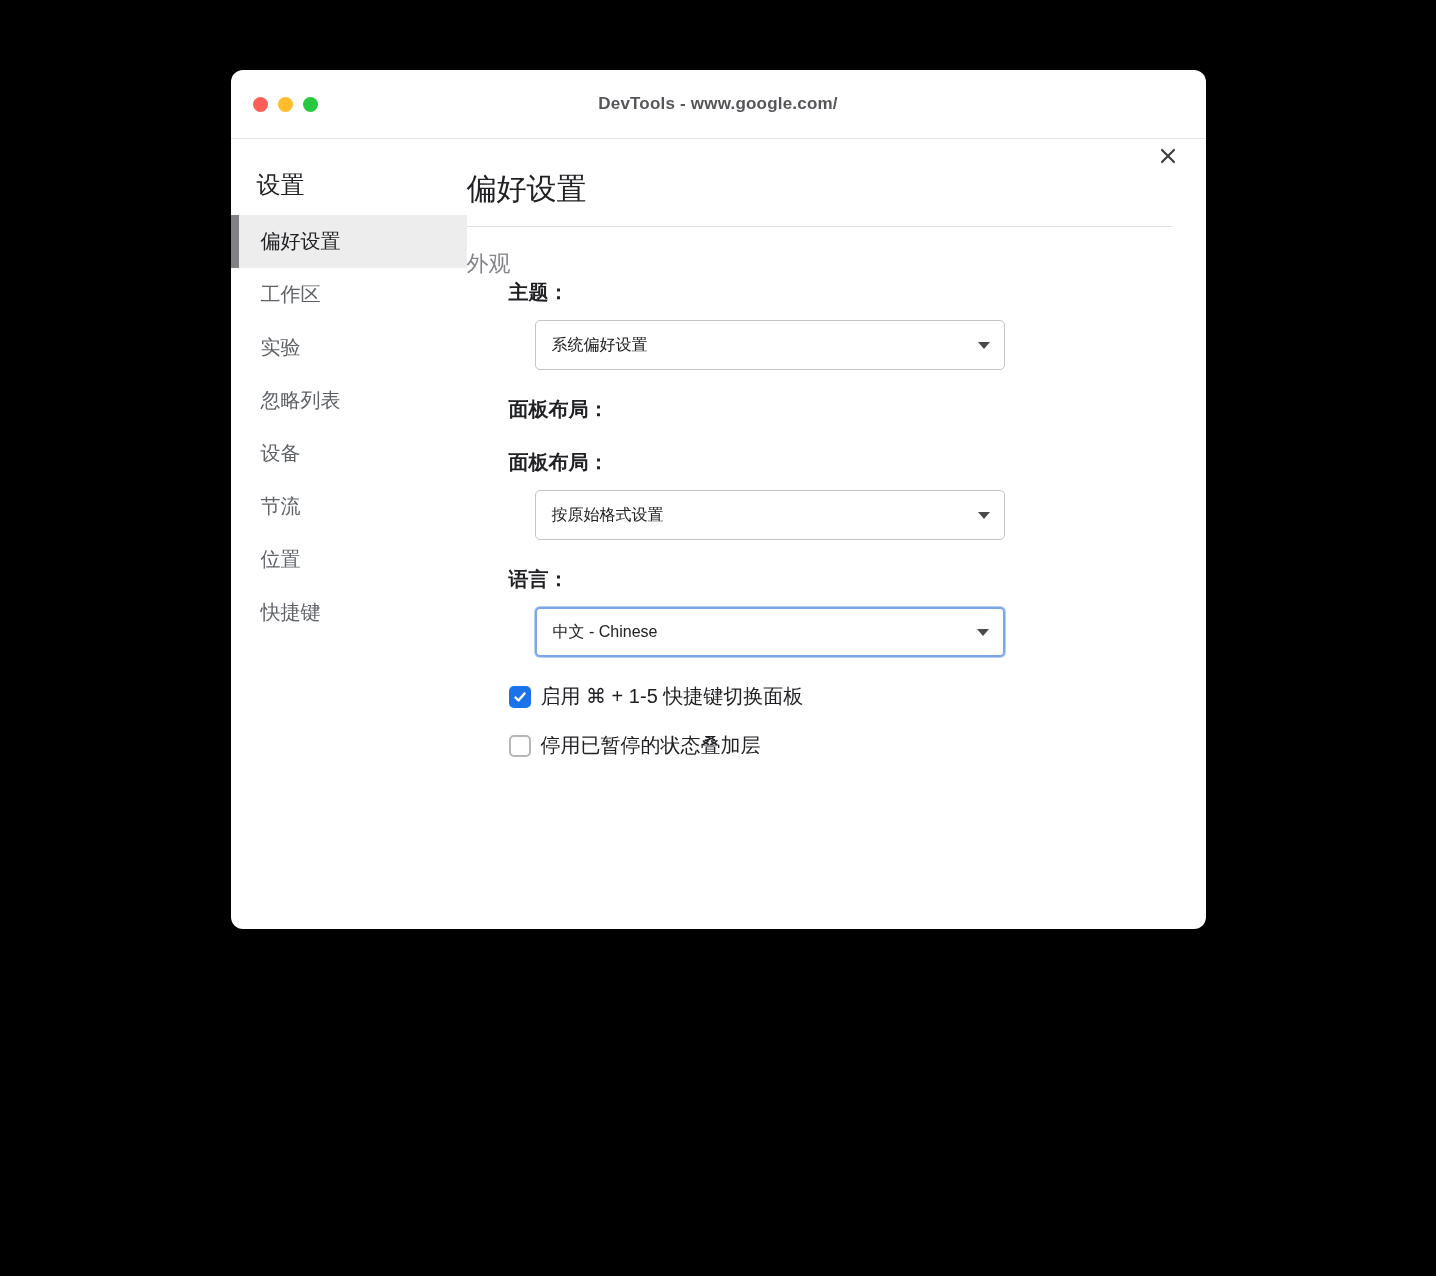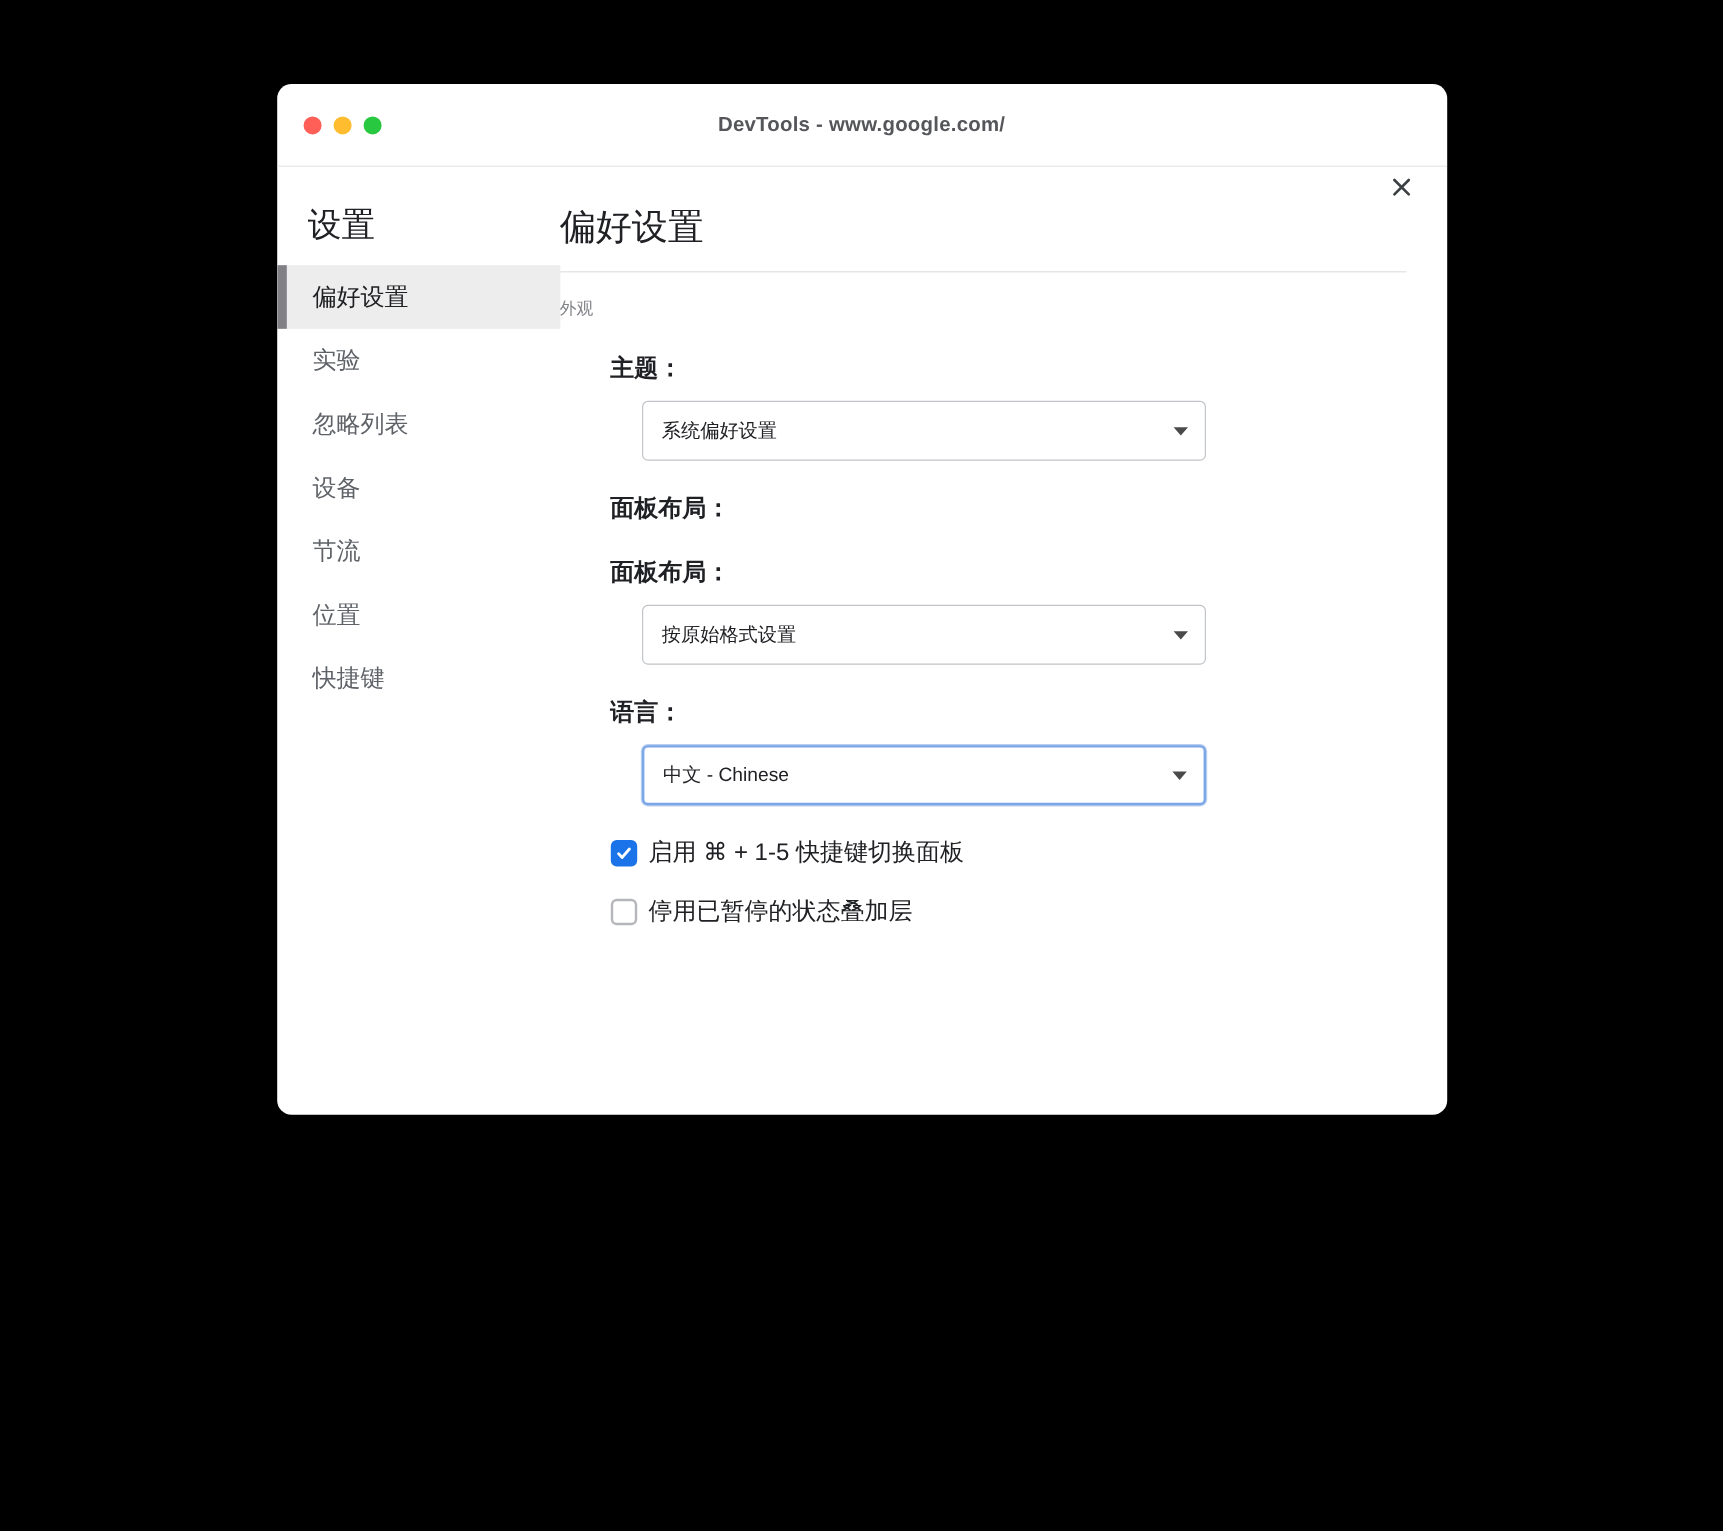--- a/index.html
+++ b/index.html
@@ -63,21 +63,21 @@
     .window-body {
       display: flex;
       min-height: 790px;
     }
     .sidebar {
       width: 236px;
       flex-shrink: 0;
       padding-top: 30px;
     }
     .sidebar-title {
-      font-size: 28px;
+      font-size: 24px;
       color: #202124;
       padding: 0 26px 14px 26px;
       font-weight: 400;
     }
     .sidebar-item {
       font-size: 20px;
       color: #5f6368;
       padding: 13px 0 13px 30px;
       cursor: pointer;
       position: relative;
@@ -99,23 +99,22 @@
       position: relative;
     }
     .page-title {
       font-size: 30px;
       color: #202124;
       padding-bottom: 16px;
       border-bottom: 1px solid #e0e0e0;
       margin-bottom: 22px;
     }
     .section-header {
-      font-size: 14px;
+      font-size: 22px;
       color: #838489;
-      margin-bottom: 26px;
     }
     .form-group { margin-left: 42px; margin-bottom: 26px; }
     .form-label {
       font-size: 20px;
       color: #202124;
       margin-bottom: 14px;
       font-weight: bold;
     }
     .select-wrap { margin-left: 26px; }
     .select {
@@ -185,20 +184,21 @@
   <div class="close-x">
     <svg width="16" height="16" viewBox="0 0 16 16">
         <path d="M2 2 L14 14 M14 2 L2 14" stroke="#3c4043" stroke-width="2.2" stroke-linecap="round"></path>
       </svg>
   </div>
 
   <div class="window-body">
     <div class="sidebar">
       <div class="sidebar-title">设置</div>
       <div class="sidebar-item active">偏好设置</div>
+      <div class="sidebar-item">工作区</div>
       <div class="sidebar-item">实验</div>
       <div class="sidebar-item">忽略列表</div>
       <div class="sidebar-item">设备</div>
       <div class="sidebar-item">节流</div>
       <div class="sidebar-item">位置</div>
       <div class="sidebar-item">快捷键</div>
     </div>
 
     <div class="content">
       <div class="page-title">偏好设置</div>

